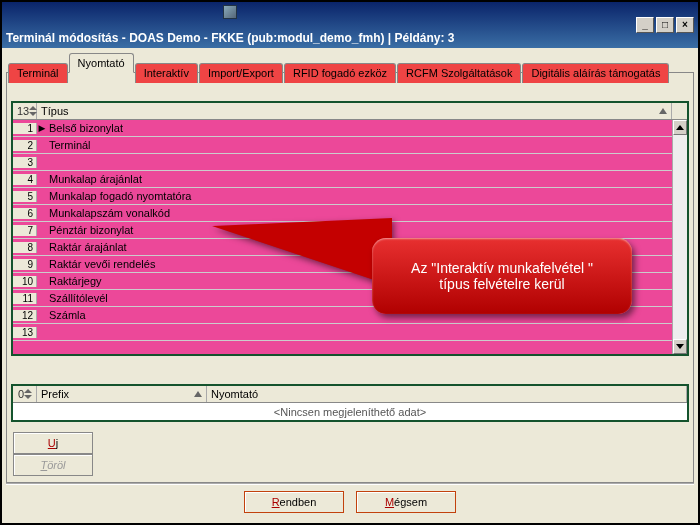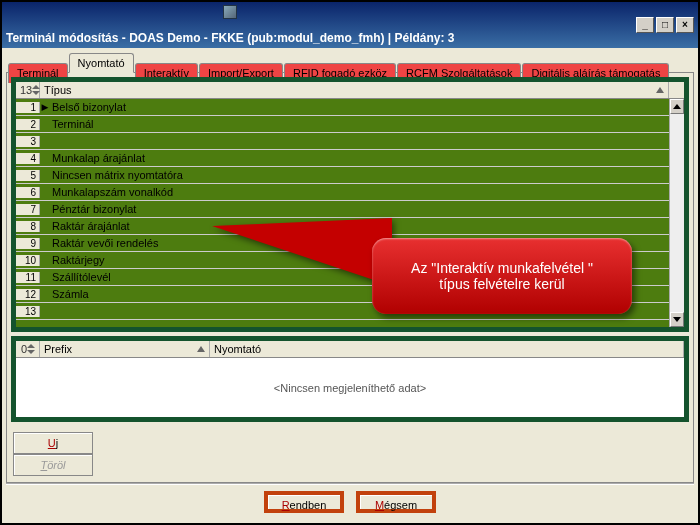--- a/index.html
+++ b/index.html
@@ -84,25 +84,26 @@
     flex: 1;
     border: 1px solid #888;
     border-top: none;
     background: #ece9d8;
     padding: 4px;
     display: flex;
     flex-direction: column;
     gap: 4px;
   }
   .grid {
-    border: 5px solid #14532d;
-    background: #4d7c0f;
+    border: 2px solid #14532d;
+    background: #ec4899;
     position: relative;
     display: flex;
     flex-direction: column;
+    margin-top: 24px;
   }
   .grid.upper { height: 255px; }
   .grid.lower { flex: 1; }
   .grid-header {
     display: flex;
     background: #ece9d8;
     border-bottom: 1px solid #888;
   }
   .gh-cell {
     border-right: 1px solid #aaa;
@@ -192,22 +193,22 @@
   .btn.disabled .accel { color:#999; }
   .bottom-bar {
     border-top: 2px groove #fff;
     padding: 6px;
     display:flex;
     justify-content:center;
     gap:12px;
     background:#ece9d8;
   }
   .bottom-btn {
-    width: 80px; height: 22px;
-    border:4px solid #c2410c;
+    width: 100px; height: 22px;
+    border:1px solid #c2410c;
     background:#ece9d8;
     text-align:center; line-height:20px;
     box-shadow: inset 1px 1px 0 #fff;
   }
   .bottom-btn .accel { color:#a00; text-decoration: underline; }
   .callout {
     position:absolute;
     left: 210px;
     top: 170px;
     pointer-events:none;
@@ -292,21 +293,21 @@
                 <div class="rc-marker"></div>
               </div>
               <div class="row">
                 <div class="rc-num">4</div>
                 <div class="rc-marker"></div>
                 <div class="rc-text">Munkalap árajánlat</div>
               </div>
               <div class="row">
                 <div class="rc-num">5</div>
                 <div class="rc-marker"></div>
-                <div class="rc-text">Nincsen mátrix nyomtatóra</div>
+                <div class="rc-text">Munkalap fogadó nyomtatóra</div>
               </div>
               <div class="row">
                 <div class="rc-num">6</div>
                 <div class="rc-marker"></div>
                 <div class="rc-text">Munkalapszám vonalkód</div>
               </div>
               <div class="row">
                 <div class="rc-num">7</div>
                 <div class="rc-marker"></div>
                 <div class="rc-text">Pénztár bizonylat</div>

